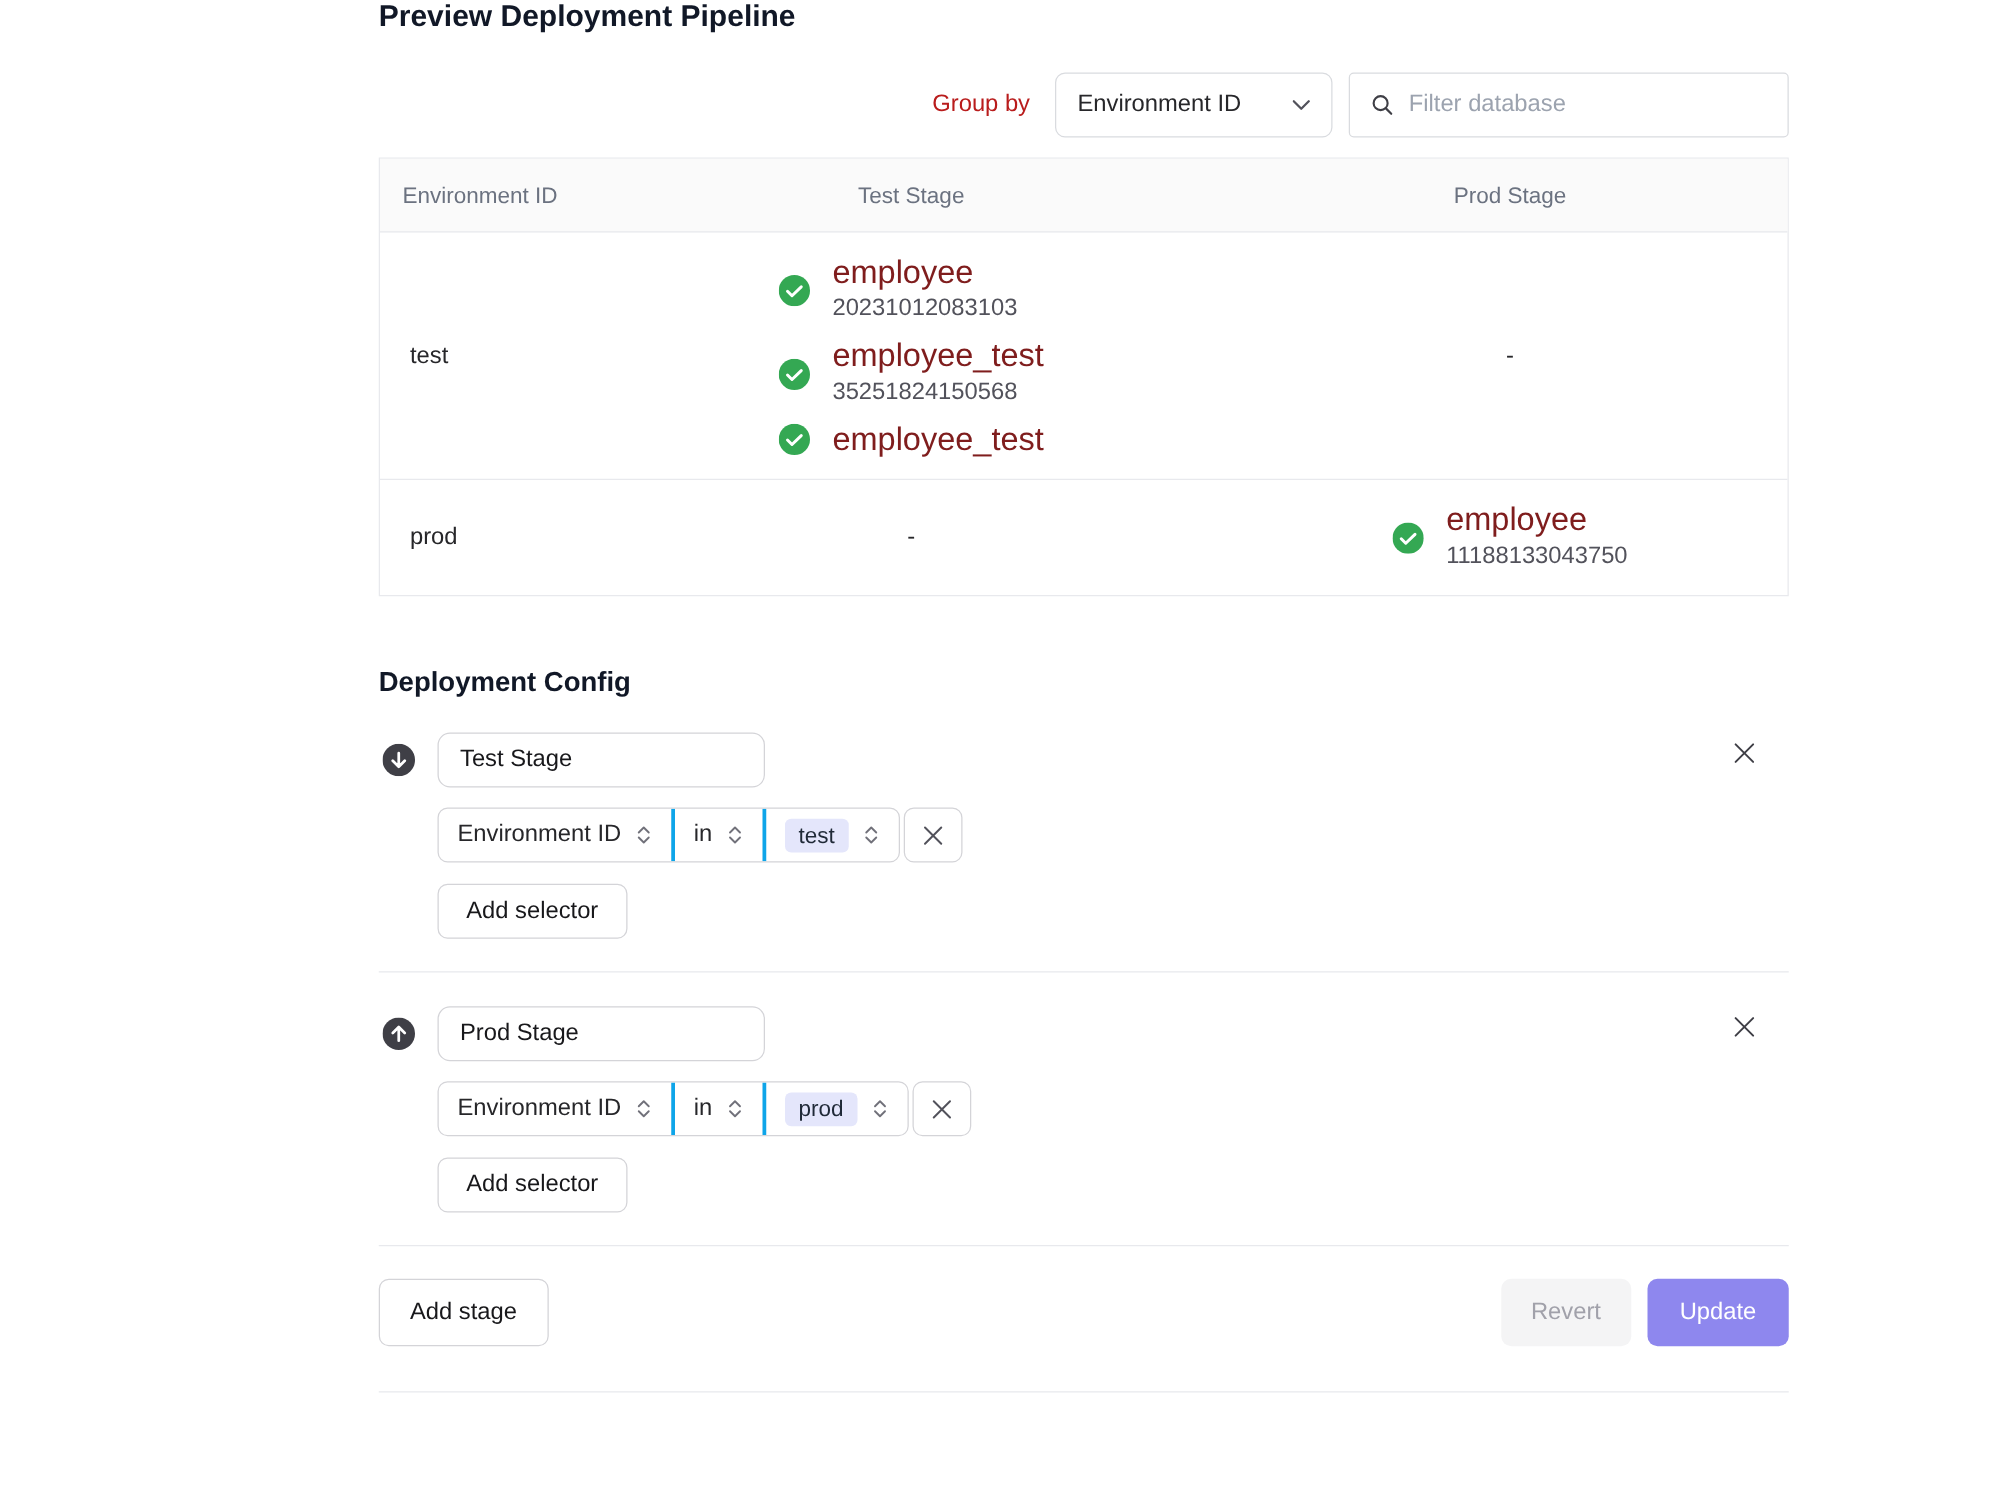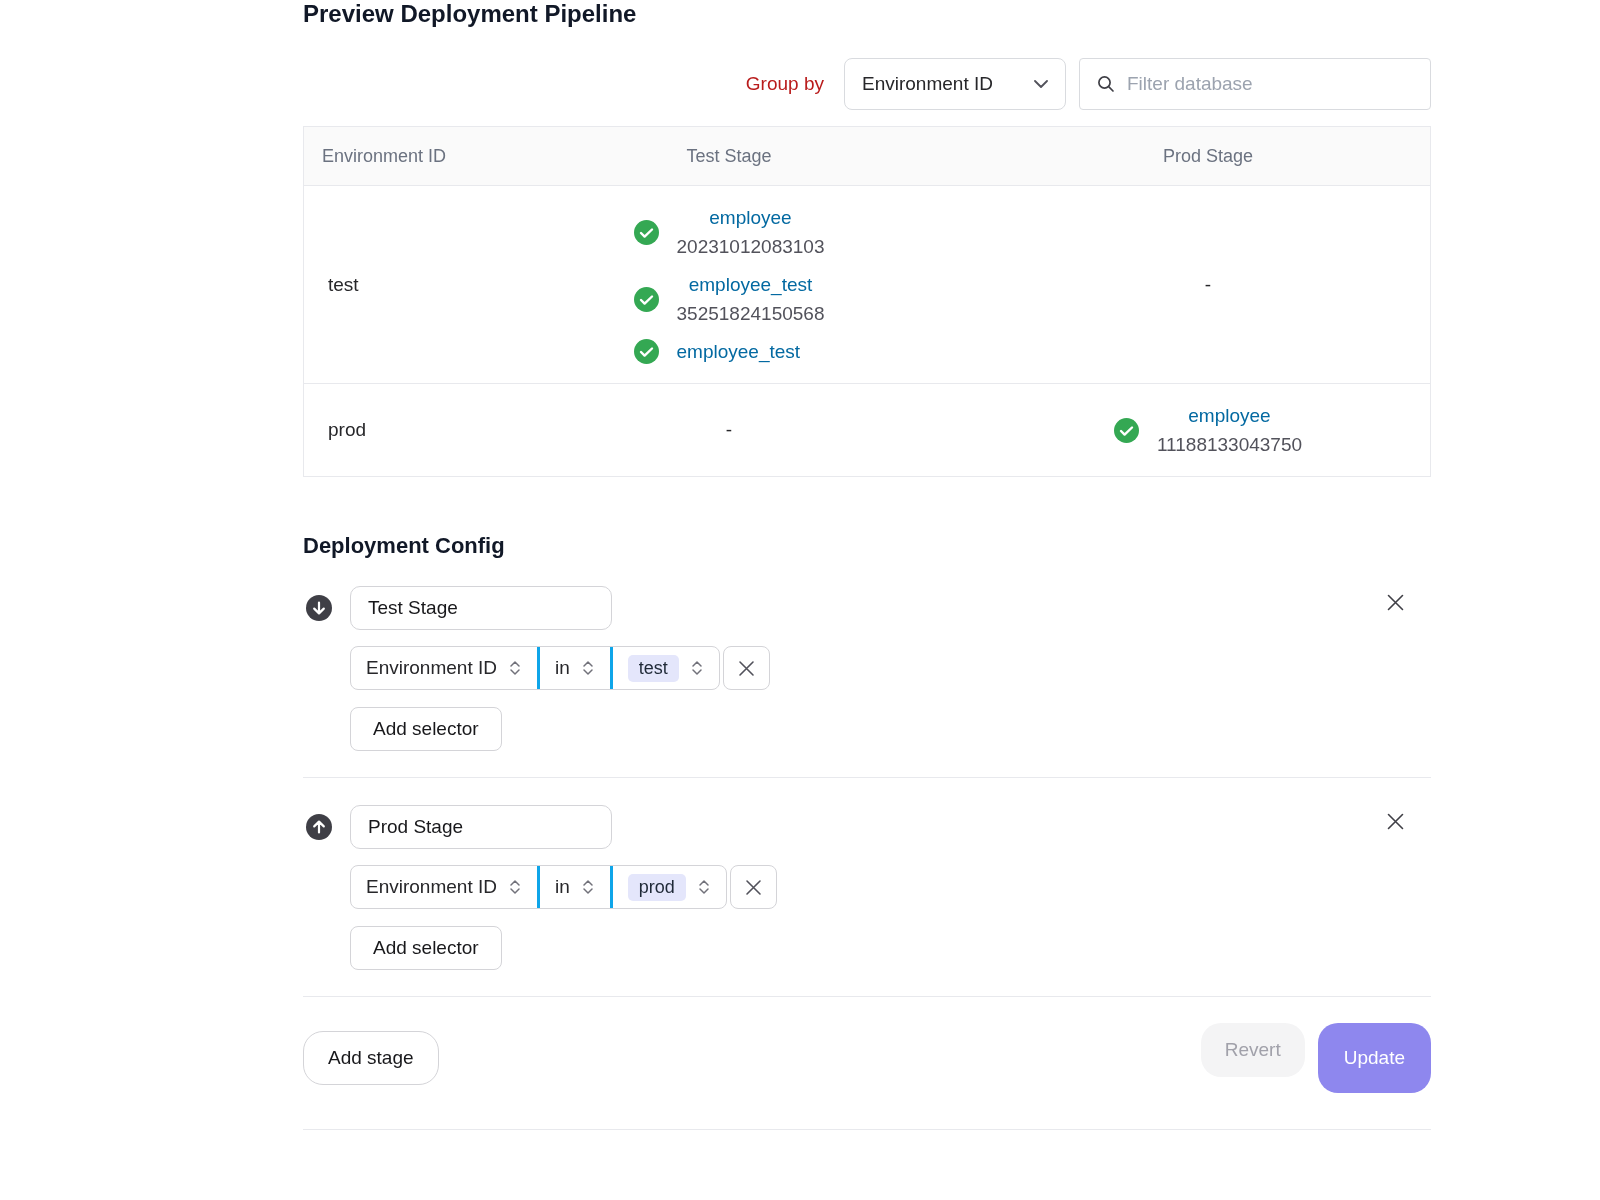--- a/index.html
+++ b/index.html
@@ -38,21 +38,21 @@
   .th.left { padding-left: 18px; text-align: left; }
   .th.center { text-align: center; }
   .row { border-bottom: 1px solid #e8e9ed; }
   .row:last-child { border-bottom: none; }
   .cell { display: flex; align-items: center; }
   .cell.env { padding-left: 24px; font-size: 19px; color: #27272a; }
   .cell.center { justify-content: center; }
   .items { display: flex; flex-direction: column; gap: 9px; padding: 17px 0; }
   .item { display: flex; align-items: center; gap: 18px; }
   .item .texts { display: flex; flex-direction: column; }
-  .db-name { font-size: 19px; color: #0369a1; line-height: 29px; text-align: center; }
+  .db-name { font-size: 26px; color: #7f1d1d; line-height: 29px; }
   .db-version { font-size: 19px; color: #52525b; line-height: 29px; }
   .dash { font-size: 19px; color: #27272a; }
 
   
   .section-title { margin-top: 56px; font-size: 22px; font-weight: 700; color: #111827; }
   .stage { position: relative; padding: 27px 0 26px; border-bottom: 1px solid #e8e9ed; }
   .stage-header { display: flex; align-items: center; gap: 18px; }
   .dir-icon { margin-left: 3px; line-height: 0; }
   .stage-name-input {
     width: 262px; height: 44px; border: 1px solid #d4d4d8; border-radius: 10px;
@@ -79,25 +79,25 @@
     display: flex; align-items: center; justify-content: center; cursor: pointer;
   }
   .add-selector {
     margin: 17px 0 0 47px; height: 44px; padding: 0 22px;
     border: 1px solid #d4d4d8; border-radius: 8px; background: #fff;
     font-size: 19px; color: #18181b; font-family: inherit; cursor: pointer;
   }
 
   
   .actions { display: flex; justify-content: space-between; align-items: center; margin-top: 26px; }
-  .btn { font-family: inherit; font-size: 19px; border-radius: 20px; cursor: pointer; }
+  .btn { font-family: inherit; font-size: 19px; border-radius: 8px; cursor: pointer; }
   .add-stage { height: 54px; padding: 0 24px; border: 1px solid #d4d4d8; background: #fff; color: #18181b; }
   .right-actions { display: flex; gap: 13px; }
   .revert { height: 54px; padding: 0 24px; border: none; background: #f4f4f5; color: #a1a1aa; text-align: center; }
-  .update { height: 70px; padding: 0 26px; border: none; background: #8e87ee; color: #ffffff; }
+  .update { height: 54px; padding: 0 26px; border: none; background: #8e87ee; color: #ffffff; }
   .bottom-divider { border-top: 1px solid #e8e9ed; margin-top: 36px; }
 </style>
 </head>
 <body>
 
 <div class="page">
 
   <h1 class="page-title">Preview Deployment Pipeline</h1>
 
   <div class="toolbar">

